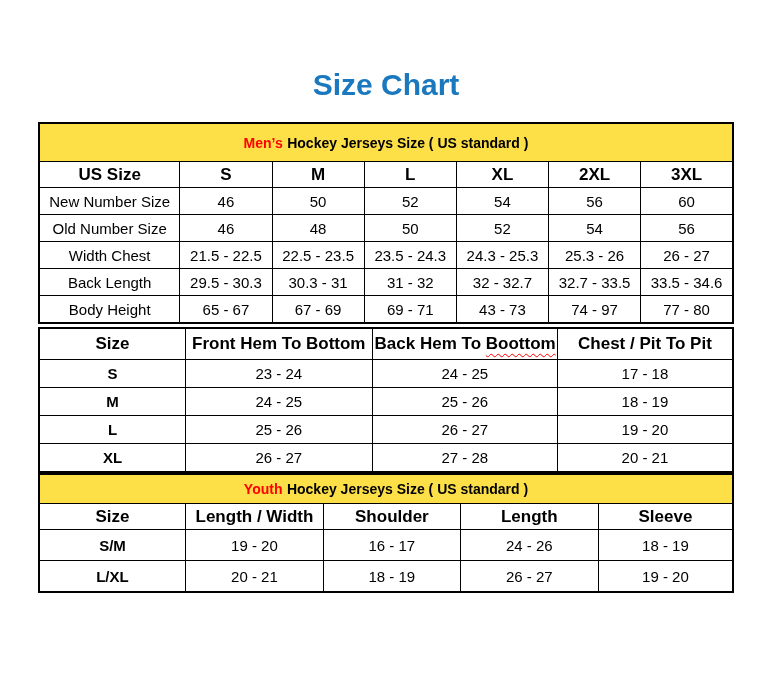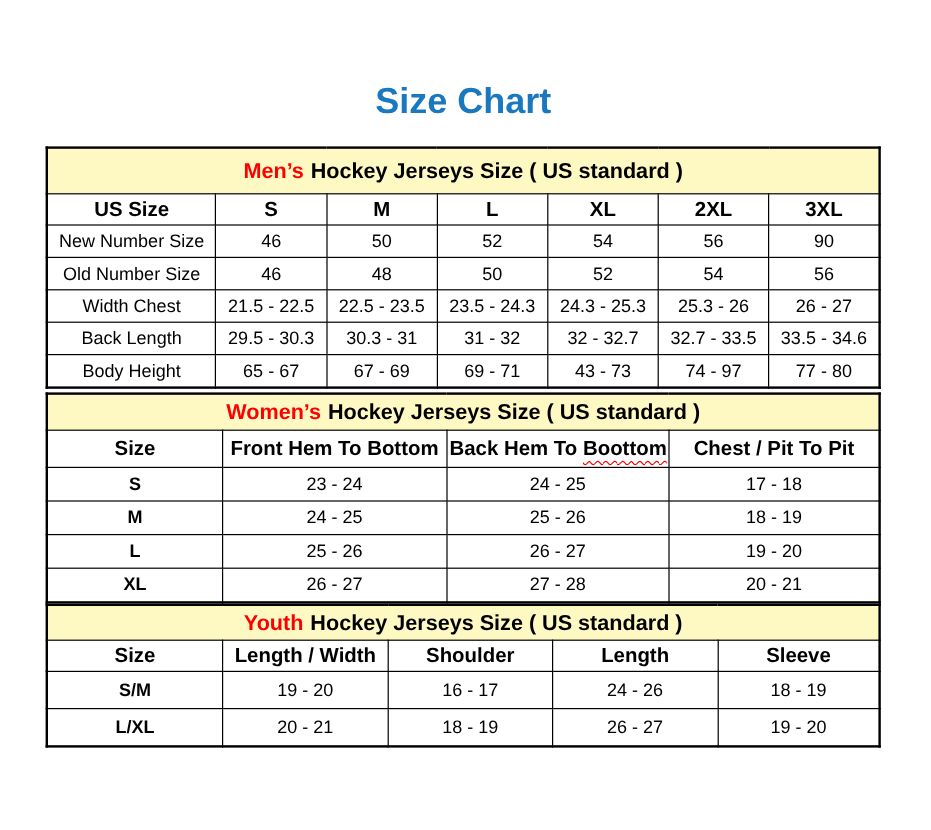--- a/index.html
+++ b/index.html
@@ -18,22 +18,22 @@
   table{
     border-collapse:collapse;width:100%;table-layout:fixed;
     border:2px solid #000;
   }
   th,td{
     border:1.5px solid #000;
     text-align:center;vertical-align:middle;
     padding:0 2px;overflow:hidden;white-space:nowrap;
   }
   .band{
-    background:#fef9c3;
-    font-size:18px;font-weight:bold;color:#000;
+    background:#fde047;
+    font-size:14px;font-weight:bold;color:#000;
   }
   .band .accent{color:#ff0000;}
   .band .rest{margin-left:.32em;}
   th.col{font-size:17px;font-weight:bold;}
   td{font-size:15px;font-weight:normal;}
   td.rowlabel-bold{font-weight:bold;}
   
   .t-mens .band{height:37px;}
   .t-mens th.col{height:25px;}
   .t-mens td{height:26px;}
@@ -83,21 +83,21 @@
       <th class="col">2XL</th>
       <th class="col">3XL</th>
     </tr>
     <tr>
       <td>New Number Size</td>
       <td>46</td>
       <td>50</td>
       <td>52</td>
       <td>54</td>
       <td>56</td>
-      <td>90</td>
+      <td>60</td>
     </tr>
     <tr>
       <td>Old Number Size</td>
       <td>46</td>
       <td>48</td>
       <td>50</td>
       <td>52</td>
       <td>54</td>
       <td>56</td>
     </tr>
@@ -132,25 +132,20 @@
     </table>
 
   <table class="t-womens">
     <colgroup>
       <col style="width:21.1%">
         <col style="width:26.9%">
         <col style="width:26.7%">
         <col style="width:25.3%">
     </colgroup>
     <tbody>
-        <tr>
-      <th class="band" colspan="4">
-        <span class="accent">Women’s</span><span class="rest">Hockey Jerseys Size ( US standard )</span>
-      </th>
-    </tr>
     <tr>
       <th class="col">Size</th>
       <th class="col">Front Hem To Bottom</th>
       <th class="col">
         <span>Back Hem To</span>
         <span class="squiggle">Boottom</span>
       </th>
       <th class="col">Chest / Pit To Pit</th>
     </tr>
     <tr>

